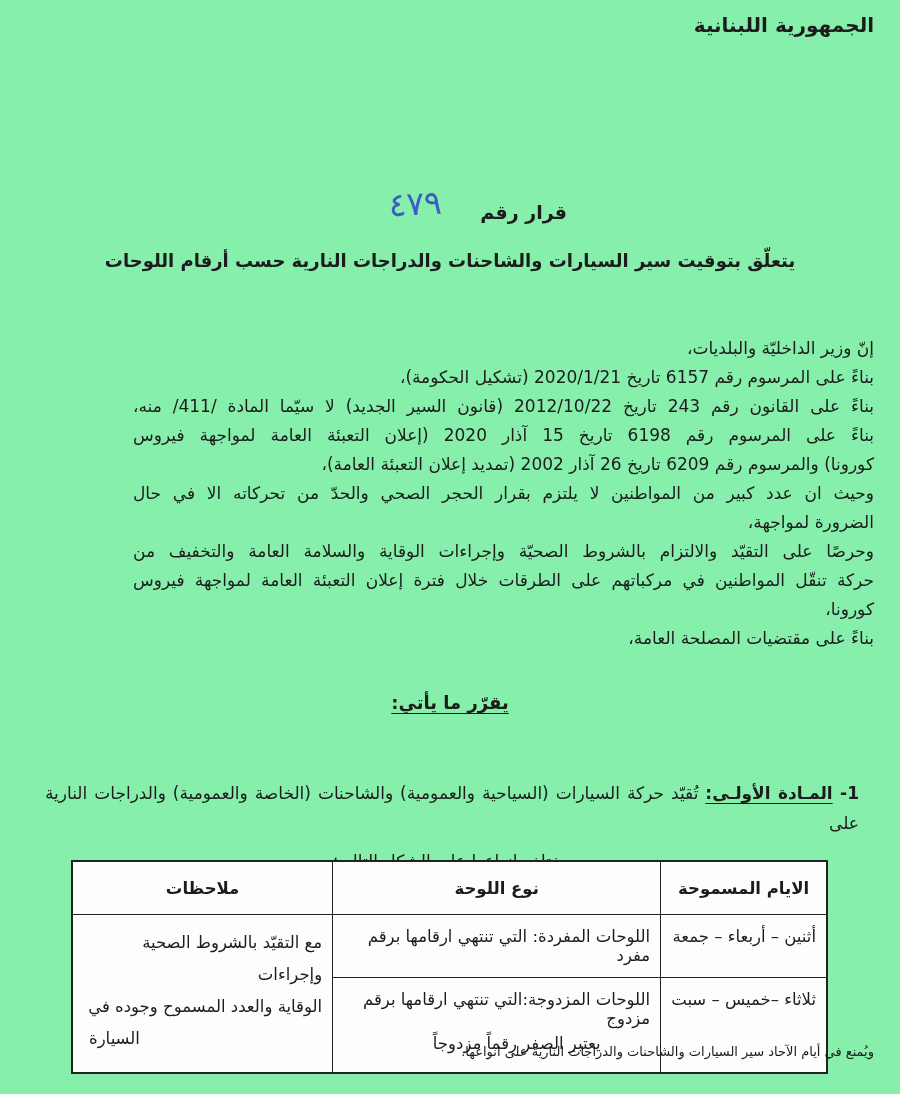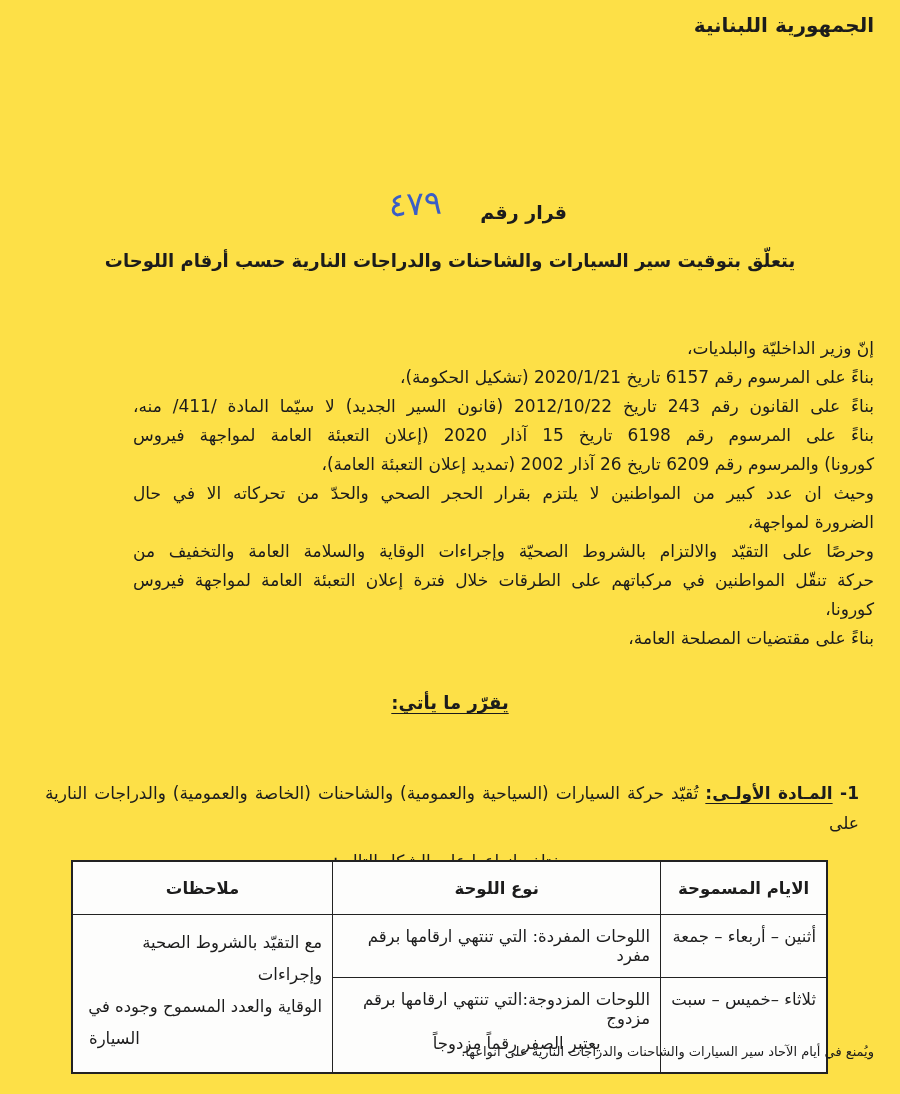--- a/index.html
+++ b/index.html
@@ -6,21 +6,21 @@
   body{
     width:900px;height:1094px;
     background:#e9e9e9;
     font-family:"DejaVu Sans",sans-serif;
     color:#1c1c1c;
     direction:rtl;
   }
   .page{
     position:relative;
     width:900px;height:1094px;
-    background:#fde047;
+    background:#86efac;
     overflow:hidden;
   }
   
   .letterhead{
     position:absolute;top:10px;right:26px;
     text-align:right;
   }
   .letterhead .lh-line1{font-size:20px;font-weight:bold;line-height:30px;}
   .letterhead .lh-line2{font-size:18px;font-weight:bold;line-height:30px;}
   

